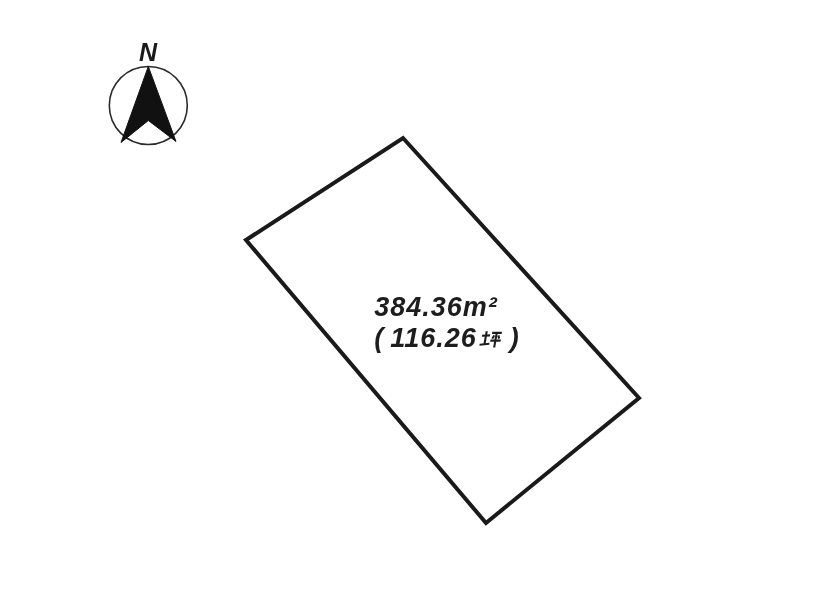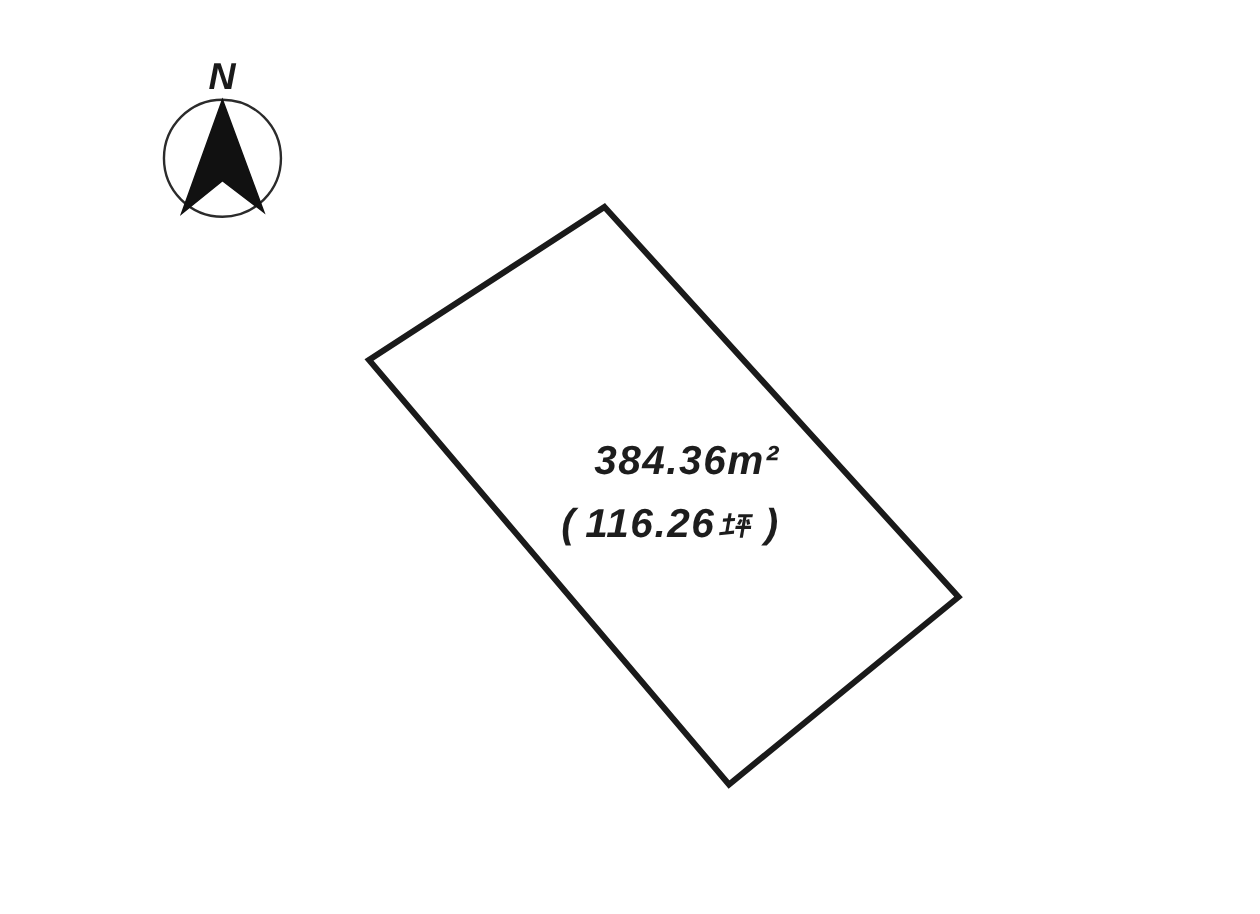--- a/index.html
+++ b/index.html
@@ -48,32 +48,32 @@
     font-weight: bold;
     font-size: 25px;
     color: #1a1a1a;
     letter-spacing: 0;
   }
   .area-block {
     position: absolute;
     left: 447px;
     top: 292px;
     transform: translateX(-50%);
-    text-align: right;
+    text-align: left;
     color: #1d1d1d;
     font-style: italic;
     font-weight: bold;
     white-space: nowrap;
   }
   .area-m2 {
     font-size: 27px;
     letter-spacing: 1px;
   }
   .area-tsubo {
-    margin-top: 11px;
+    margin-top: 0;
     font-size: 27px;
     letter-spacing: 1px;
   }
   .paren-open { margin-right: 6px; }
   .paren-close { margin-left: 6px; }
   .kanji {
     display: inline-block;
     width: 21px;
     height: 21px;
     margin: 0 3px 0 3px;

